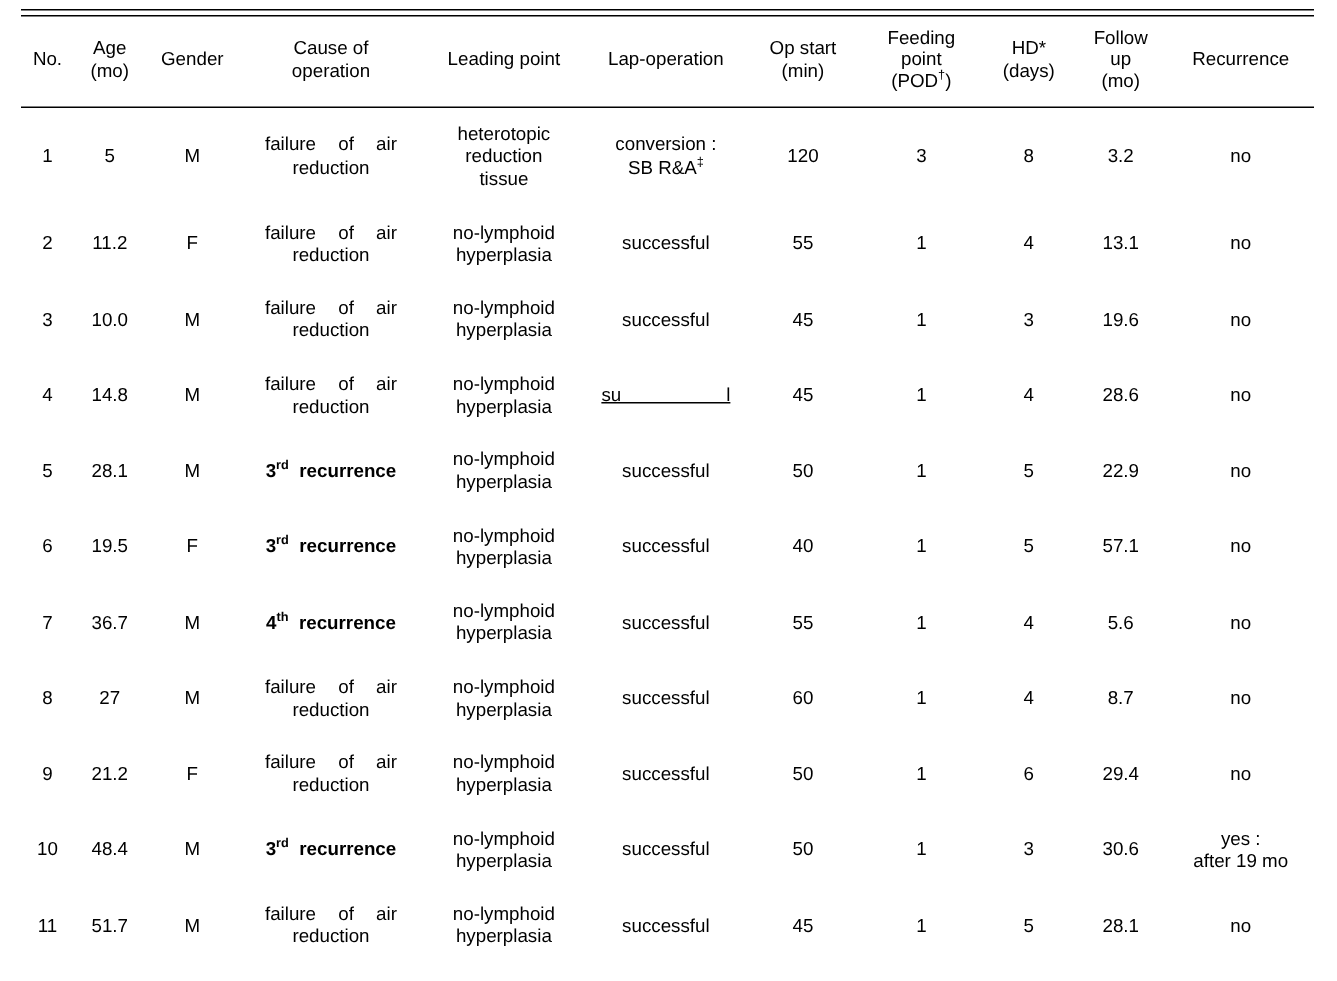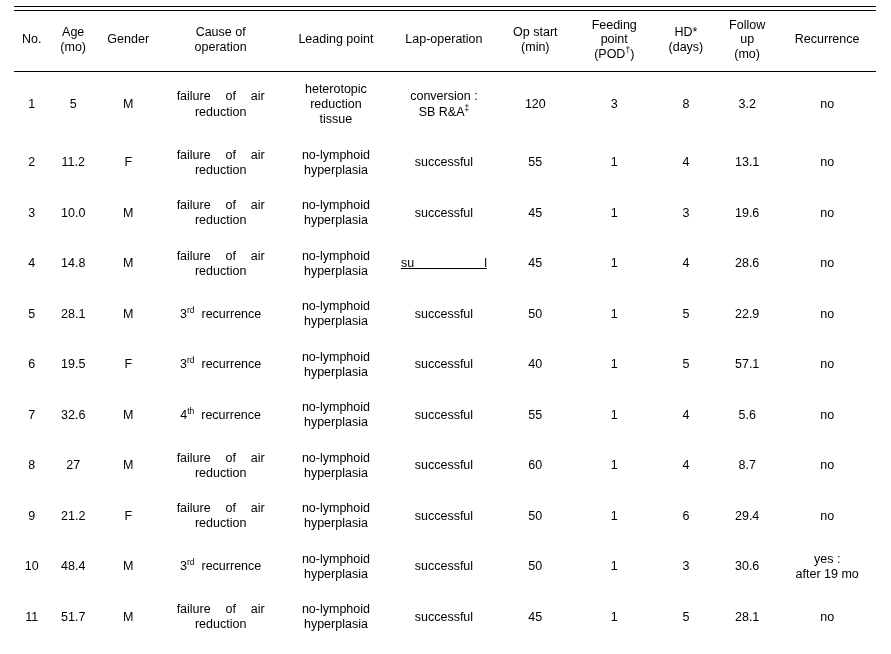--- a/index.html
+++ b/index.html
@@ -82,21 +82,21 @@
     text-align-last: justify;
     width: 86px;
     margin: 0 auto;
     text-decoration: underline;
   }
   sup {
     font-size: 8.5px;
     vertical-align: super;
     line-height: 0;
   }
-  .nowrap { white-space: nowrap; }
+  .nowrap { white-space: nowrap; font-weight: bold; }
   .hdr-sub { display: block; }
 </style>
 </head>
 <body>
 
 <div class="sheet">
 
   <div class="rule-top-outer"></div>
   <div class="rule-top-inner"></div>
 
@@ -253,21 +253,21 @@
           <td><span>no-lymphoid</span><br><span>hyperplasia</span></td>
           <td><span>successful</span></td>
           <td><span>40</span></td>
           <td><span>1</span></td>
           <td><span>5</span></td>
           <td><span>57.1</span></td>
           <td><span>no</span></td>
         </tr>
         <tr>
           <td><span>7</span></td>
-          <td><span>32.6</span></td>
+          <td><span>36.7</span></td>
           <td><span>M</span></td>
           <td><span class="nowrap">4<sup>th</sup>&nbsp; recurrence</span></td>
           <td><span>no-lymphoid</span><br><span>hyperplasia</span></td>
           <td><span>successful</span></td>
           <td><span>55</span></td>
           <td><span>1</span></td>
           <td><span>4</span></td>
           <td><span>5.6</span></td>
           <td><span>no</span></td>
         </tr>

